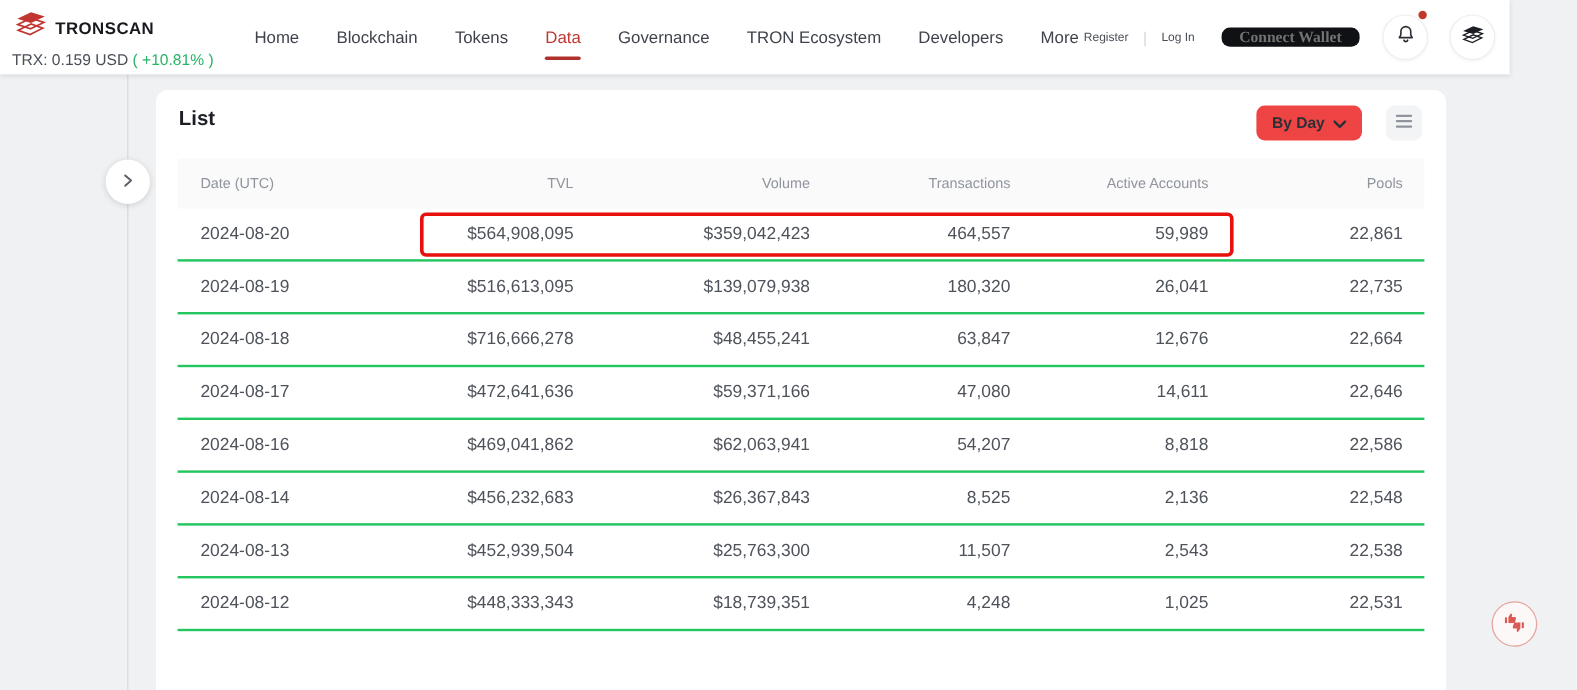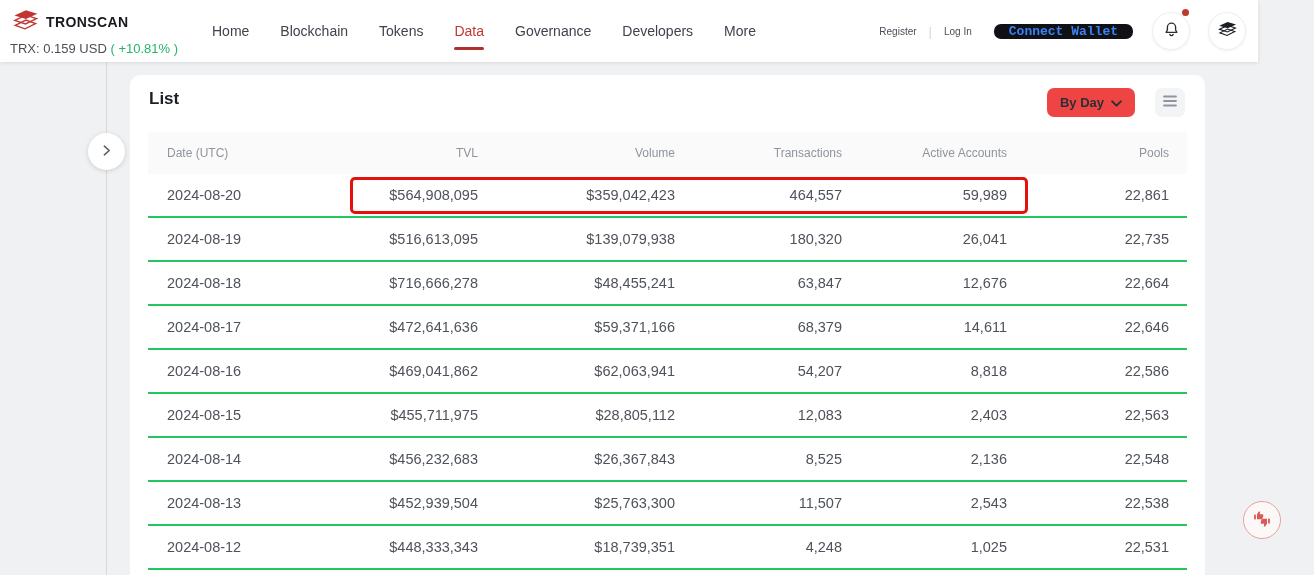--- a/index.html
+++ b/index.html
@@ -37,22 +37,22 @@
     bottom:12px; width:30px; height:3px; border-radius:2px; background:#b0302c;
   }
 
   .header-right {
     position:absolute; right:12px; top:0; height:62px;
     display:flex; align-items:center;
   }
   .auth-link { font-size:10px; color:#4a4e57; cursor:pointer; }
   .auth-sep { color:#d6d6d6; margin:0 12px; font-size:13px; }
   .wallet-btn {
-    margin-left:22px; background:#101114; color:#3b82f6; border:none;
-    font-family:Liberation Mono, monospace; font-size:13px; font-weight:bold;
+    margin-left:22px; background:#101114; color:#737373; border:none;
+    font-family:Liberation Serif, serif; font-size:13px; font-weight:bold;
     padding:0 15px; border-radius:7px; cursor:pointer;
   }
   .icon-circle {
     width:38px; height:38px; border-radius:50%; background:#fff;
     border:1px solid #efefef; box-shadow:0 1px 3px rgba(0,0,0,.06);
     display:flex; align-items:center; justify-content:center;
     cursor:pointer; position:relative;
   }
   .bell-wrap { margin-left:19px; }
   .books-wrap { margin-left:18px; }
@@ -153,20 +153,23 @@
       <span>Blockchain</span>
     </div>
       <div class="nav-item">
       <span>Tokens</span>
     </div>
       <div class="nav-item active">
       <span>Data</span>
     </div>
       <div class="nav-item">
       <span>Governance</span>
+    </div>
+      <div class="nav-item">
+      <span>TRON Ecosystem</span>
     </div>
       <div class="nav-item">
       <span>Developers</span>
     </div>
       <div class="nav-item">
       <span>More</span>
     </div>
     </nav>
 
   <div class="header-right">
@@ -261,41 +264,32 @@
       <span class="cell-num">$48,455,241</span>
       <span class="cell-num">63,847</span>
       <span class="cell-num">12,676</span>
       <span class="cell-last">22,664</span>
 
     </div>
         <div class="t-row">
       <span class="cell-left">2024-08-17</span>
       <span class="cell-num">$472,641,636</span>
       <span class="cell-num">$59,371,166</span>
-      <span class="cell-num">68,379</span>
+      <span class="cell-num">47,080</span>
       <span class="cell-num">14,611</span>
       <span class="cell-last">22,646</span>
 
     </div>
         <div class="t-row">
       <span class="cell-left">2024-08-16</span>
       <span class="cell-num">$469,041,862</span>
       <span class="cell-num">$62,063,941</span>
       <span class="cell-num">54,207</span>
       <span class="cell-num">8,818</span>
       <span class="cell-last">22,586</span>
-
-    </div>
-        <div class="t-row">
-      <span class="cell-left">2024-08-15</span>
-      <span class="cell-num">$455,711,975</span>
-      <span class="cell-num">$28,805,112</span>
-      <span class="cell-num">12,083</span>
-      <span class="cell-num">2,403</span>
-      <span class="cell-last">22,563</span>
 
     </div>
         <div class="t-row">
       <span class="cell-left">2024-08-14</span>
       <span class="cell-num">$456,232,683</span>
       <span class="cell-num">$26,367,843</span>
       <span class="cell-num">8,525</span>
       <span class="cell-num">2,136</span>
       <span class="cell-last">22,548</span>
 

